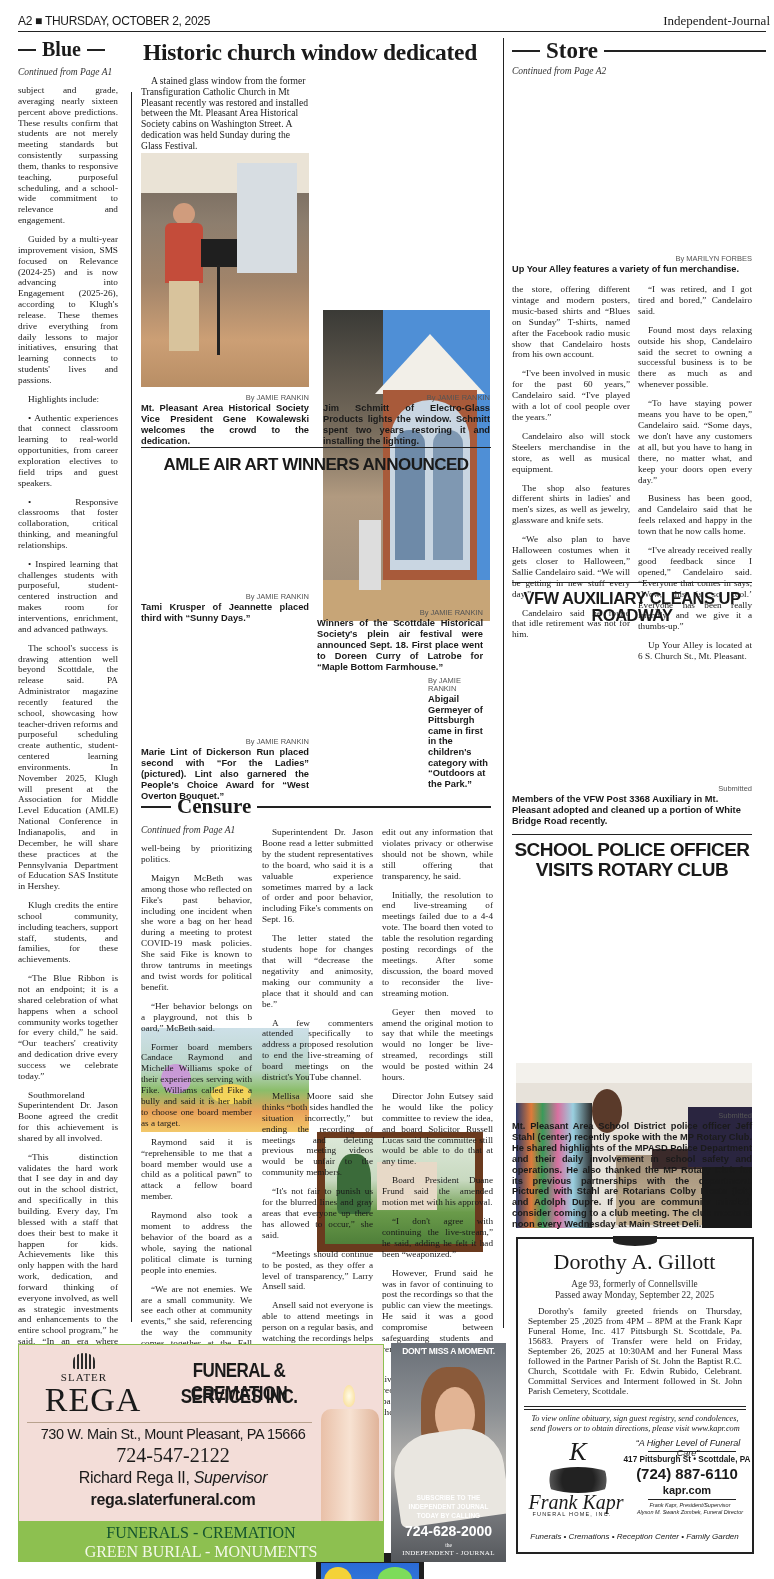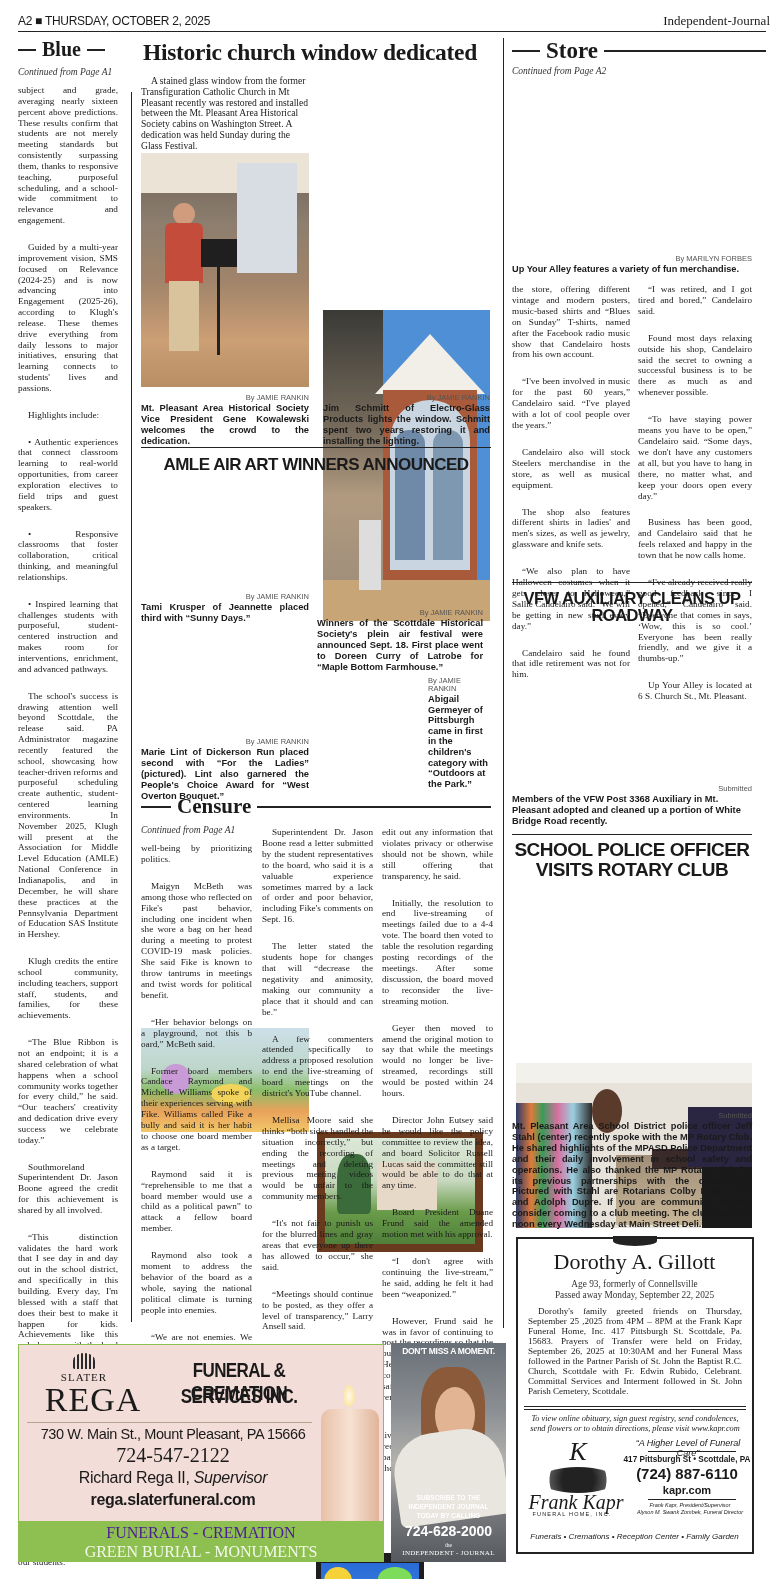--- a/index.html
+++ b/index.html
@@ -1,21 +1,21 @@
 <!DOCTYPE html>
 <html><head>
 <meta charset="utf-8">
 <style>
 *{box-sizing:border-box;margin:0;padding:0}
 body{width:774px;height:1579px;background:#fff;color:#1a1a1a;font-family:"Liberation Serif",serif;position:relative;overflow:hidden}
 .abs{position:absolute}
 .serif{font-family:"Liberation Serif",serif}
 .sans{font-family:"Liberation Sans",sans-serif}
 .body-text{font-size:9.2px;line-height:10.9px;text-align:justify;hyphens:auto}
-.body-text p{text-indent:10px;margin-bottom:16px}
+.body-text p{text-indent:10px;margin-bottom:8px}
 .body-text p.noind{text-indent:0}
 .cont{font-style:italic;font-size:9.5px;color:#333;margin-bottom:8px}
 .cap{font-family:"Liberation Sans",sans-serif;font-weight:bold;font-size:9.3px;line-height:11px;text-align:justify}
 .credit{font-family:"Liberation Sans",sans-serif;font-size:7.5px;color:#555;text-align:right;margin:3px 0 1px}
 .photo{position:relative;overflow:hidden}
 .sect-head{display:flex;align-items:center;gap:6px;font-family:"Liberation Serif",serif;font-weight:bold}
 .sect-head .rule{flex:1;height:2px;background:#222}
 .sect-head .dash{width:26px;height:2px;background:#222}
 .box-head{font-family:"Liberation Sans",sans-serif;font-weight:bold;text-align:center;letter-spacing:-0.5px;line-height:1.05}
 .vrule{position:absolute;width:1px;background:#222}
@@ -256,21 +256,21 @@
   <div class="abs" style="left:302px;top:64px;width:58px;height:120px;background:linear-gradient(90deg,#e9c0a8,#f7e2d2 50%,#e0b49a);border-radius:10px 10px 0 0"></div>
   <div class="abs" style="left:324px;top:40px;width:12px;height:22px;border-radius:50% 50% 50% 50%/60% 60% 40% 40%;background:radial-gradient(#fffbe8,#f8d98a)"></div>
   <div class="abs sans" style="left:4px;top:81px;width:300px;text-align:center;font-size:14.5px;letter-spacing:-0.4px">730 W. Main St., Mount Pleasant, PA 15666</div>
   <div class="abs serif" style="left:4px;top:99px;width:300px;text-align:center;font-size:20px">724-547-2122</div>
   <div class="abs sans" style="left:4px;top:124px;width:300px;text-align:center;font-size:16px;letter-spacing:-0.3px">
     <span>Richard Rega II,</span>
     <i>Supervisor</i>
   </div>
   <div class="abs sans" style="left:4px;top:146px;width:300px;text-align:center;font-size:16px;font-weight:bold;letter-spacing:-0.3px">rega.slaterfuneral.com</div>
   <div class="abs" style="left:0;top:176px;width:364px;height:41px;background:#8dc050">
-    <div class="serif" style="text-align:center;color:#4c1d95;font-size:16px;line-height:19px;margin-top:2px">FUNERALS - CREMATION</div>
+    <div class="serif" style="text-align:center;color:#14532d;font-size:16px;line-height:19px;margin-top:2px">FUNERALS - CREMATION</div>
     <div class="serif" style="text-align:center;color:#f4f8ea;font-size:16px;line-height:19px">GREEN BURIAL - MONUMENTS</div>
   </div>
 </div>
 
 <div class="abs" style="left:391px;top:1343px;width:115px;height:219px;background:linear-gradient(180deg,#6a7078 0%,#8a8e92 30%,#b4b2ae 55%,#7a7c80 75%,#55585c 100%);overflow:hidden">
   <div class="abs" style="left:30px;top:24px;width:64px;height:90px;border-radius:40% 40% 30% 30%;background:#8a5a3a"></div>
   <div class="abs" style="left:44px;top:44px;width:40px;height:56px;border-radius:50%;background:#e2b494"></div>
   <div class="abs" style="left:4px;top:88px;width:110px;height:90px;background:#e9e6e0;transform:rotate(-8deg);border-radius:40px 40px 6px 6px"></div>
   <div class="abs sans" style="left:2px;top:3px;width:111px;text-align:center;font-size:8.5px;font-weight:bold;color:#fff;letter-spacing:-0.3px">DON'T MISS A MOMENT.</div>
   <div class="abs sans" style="left:0;top:150px;width:115px;text-align:center;font-size:6.5px;font-weight:bold;color:#fff;line-height:9px">

